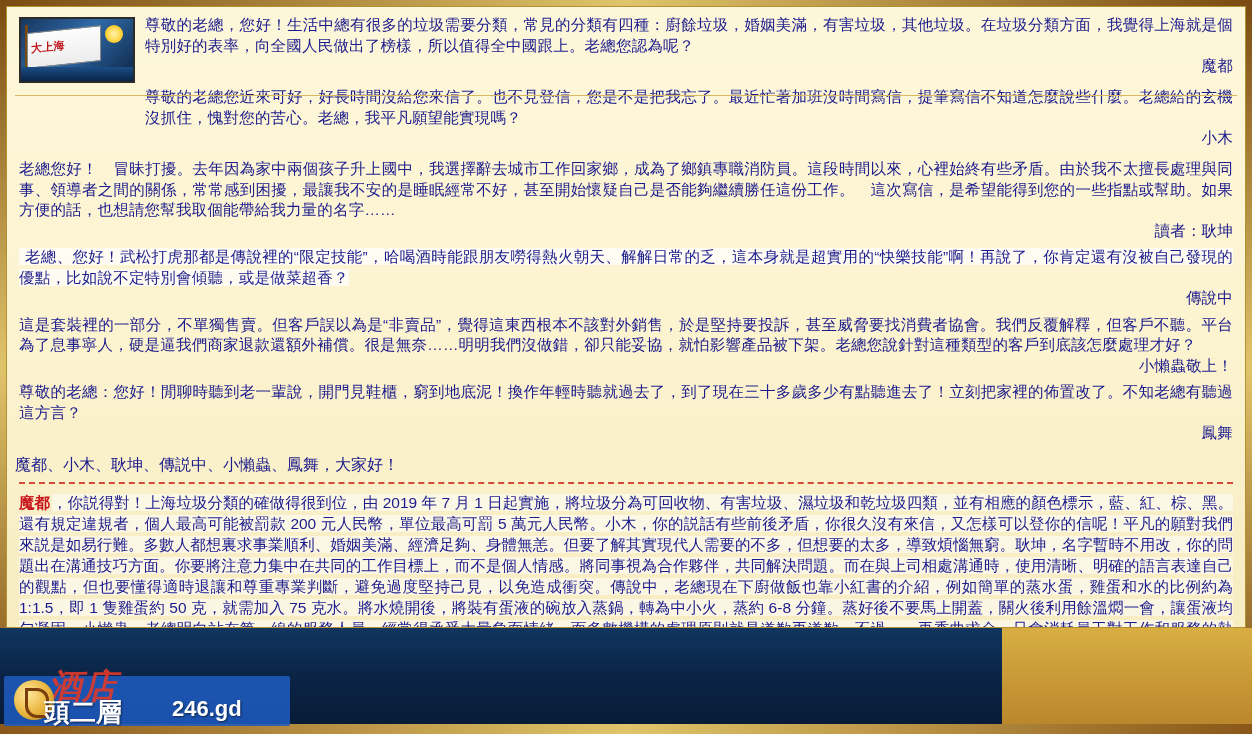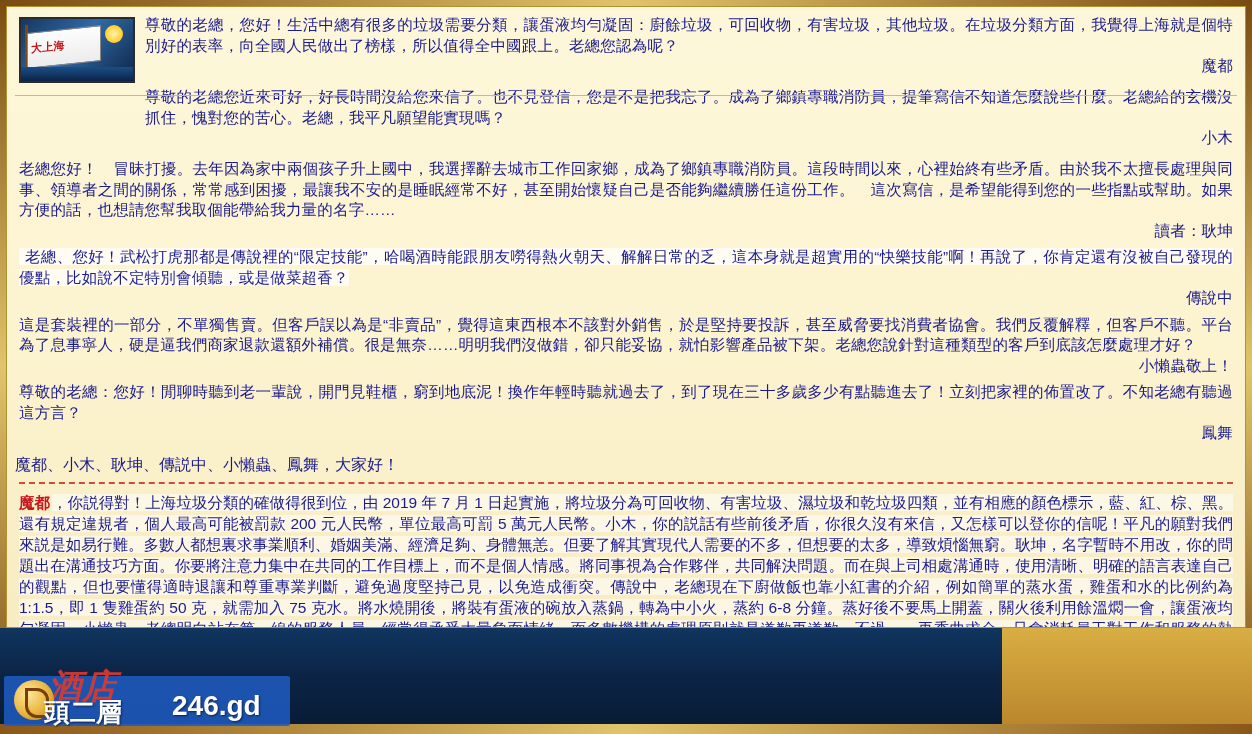--- a/index.html
+++ b/index.html
@@ -122,21 +122,21 @@
   .wm-front{position:relative;z-index:3;}
   .wm-red{
     position:absolute;left:48px;bottom:24px;font-size:34px;color:#e03a2a;font-weight:bold;
     opacity:0.9;z-index:2;font-style:italic;
   }
   .wm-cn{
     position:absolute;left:44px;bottom:4px;font-size:26px;color:#ffffff;font-weight:bold;
     z-index:4;text-shadow:1px 1px 2px #00000090;
   }
   .wm-domain{
-    position:absolute;left:172px;bottom:12px;font-size:28px;color:#ffffff;font-weight:bold;
+    position:absolute;left:172px;bottom:12px;font-size:22px;color:#ffffff;font-weight:bold;
     z-index:4;text-shadow:1px 1px 2px #00000090;
   }
 </style>
 </head>
 <body>
 
 <div id="page">
   <div class="frame-top"></div>
   <div class="frame-left"></div>
   <div class="frame-right"></div>
@@ -146,26 +146,26 @@
       <div class="letters">
 
         <div class="letter with-avatar">
           <div class="avatar">
             <div class="pole"></div>
             <div class="sun"></div>
             <div class="banner"></div>
             <div class="banner-text">大上海</div>
             <div class="wave"></div>
           </div>
-          <span>尊敬的老總，您好！生活中總有很多的垃圾需要分類，讓蛋液均勻凝固：廚餘垃圾，可回收物，有害垃圾，其他垃圾。在垃圾分類方面，我覺得上海就是個特別好的表率，向全國人民做出了榜樣，所以值得全中國跟上。老總您認為呢？</span>
+          <span>尊敬的老總，您好！生活中總有很多的垃圾需要分類，常見的分類有四種：廚餘垃圾，婚姻美滿，有害垃圾，其他垃圾。在垃圾分類方面，我覺得上海就是個特別好的表率，向全國人民做出了榜樣，所以值得全中國跟上。老總您認為呢？</span>
           <span class="sign">魔都</span>
         </div>
 
         <div class="letter with-avatar">
-          <span>尊敬的老總您近來可好，好長時間沒給您來信了。也不見登信，您是不是把我忘了。成為了鄉鎮專職消防員，提筆寫信不知道怎麼說些什麼。老總給的玄機沒抓住，愧對您的苦心。老總，我平凡願望能實現嗎？</span>
+          <span>尊敬的老總您近來可好，好長時間沒給您來信了。也不見登信，您是不是把我忘了。最近忙著加班沒時間寫信，提筆寫信不知道怎麼說些什麼。老總給的玄機沒抓住，愧對您的苦心。老總，我平凡願望能實現嗎？</span>
           <span class="sign">小木</span>
         </div>
 
         <div class="rule" style="top:88px;"></div>
 
         <div class="letter">
           <span>老總您好！　冒昧打擾。去年因為家中兩個孩子升上國中，我選擇辭去城市工作回家鄉，成為了鄉鎮專職消防員。這段時間以來，心裡始終有些矛盾。由於我不太擅長處理與同事、領導者之間的關係，常常感到困擾，最讓我不安的是睡眠經常不好，甚至開始懷疑自己是否能夠繼續勝任這份工作。　這次寫信，是希望能得到您的一些指點或幫助。如果方便的話，也想請您幫我取個能帶給我力量的名字……</span>
           <span class="sign">讀者：耿坤</span>
         </div>
 

